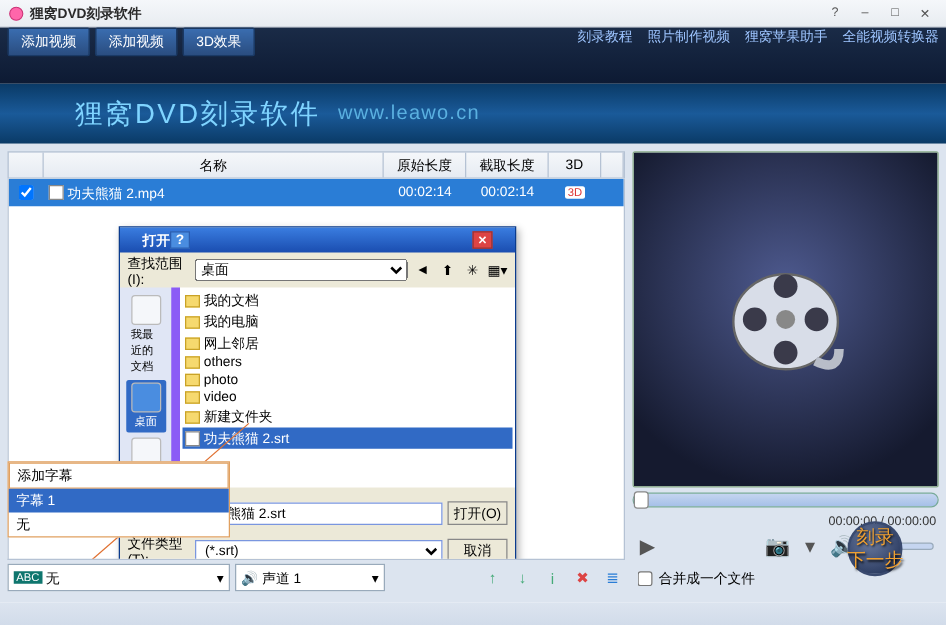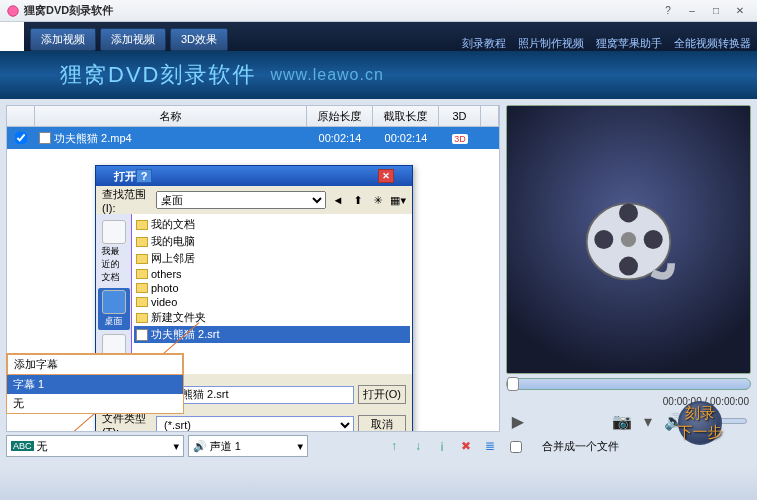--- a/index.html
+++ b/index.html
@@ -6,21 +6,21 @@
 body { width: 757px; height: 500px; background: #fff; overflow: hidden; }
 
 
 .titlebar { height: 22px; background: linear-gradient(#f5f7fa, #e8ecf1); display: flex; align-items: center; padding: 0 6px; border-bottom: 1px solid #c5cdd8; }
 .titlebar .app-icon { width: 14px; height: 14px; margin-right: 4px; }
 .titlebar .title { font-size: 11px; color: #2a2a2a; flex: 1; font-weight: bold; }
 .titlebar .win-btns { display: flex; gap: 2px; }
 .titlebar .win-btns span { width: 22px; height: 16px; display: flex; align-items: center; justify-content: center; cursor: pointer; font-size: 10px; color: #555; }
 
 
-.toolbar { height: 29px; background: linear-gradient(#1a2b47, #0d1a33); display: flex; align-items: flex-end; padding: 0 6px; gap: 4px; margin-left: 24px; }
+.toolbar { height: 45px; background: linear-gradient(#1a2b47, #0d1a33); display: flex; align-items: flex-start; padding: 0 6px; gap: 4px; }
 .toolbar .tbtn { background: linear-gradient(#3a6db0, #2a4d80); color: #fff; font-size: 11px; padding: 3px 10px; border: 1px solid #1a3a66; border-radius: 2px; cursor: pointer; }
 .toolbar .links { margin-left: auto; display: flex; gap: 12px; }
 .toolbar .links span { color: #9ec5ff; font-size: 11px; cursor: pointer; }
 
 
 .banner { height: 48px; background: linear-gradient(#0a3a66, #1a5a99 50%, #0a3a66); display: flex; align-items: center; padding-left: 60px; color: #7fd4ff; font-size: 22px; letter-spacing: 2px; }
 .banner .url { color: #5ab0e0; font-size: 16px; margin-left: 14px; letter-spacing: 1px; }
 
 
 .main { display: flex; height: 367px; padding: 6px; gap: 6px; background: #dce4ef; }
@@ -47,21 +47,21 @@
 
 .open-dlg { position: absolute; left: 88px; top: 38px; width: 318px; background: #ece9d8; border: 1px solid #0a3b8e; box-shadow: 2px 2px 6px rgba(0,0,0,.3); font-size: 11px; }
 .dlg-title { height: 20px; background: linear-gradient(#3a7de0, #1a4db0); color: #fff; display: flex; align-items: center; padding: 0 18px; font-weight: bold; }
 .dlg-title .close { margin-left: auto; width: 16px; height: 14px; background: #d44; color: #fff; display:flex; align-items:center; justify-content:center; font-size:9px; border:1px solid #933;}
 .dlg-title .help { width: 16px; height: 14px; background: #4a8de0; display:flex; align-items:center; justify-content:center; margin-right:2px; border:1px solid #2a5db0;}
 .dlg-top { height: 28px; display: flex; align-items: center; padding: 0 6px; gap: 4px; }
 .dlg-top .lbl { width: 50px; }
 .dlg-top select { flex: 1; font-size: 11px; height:18px; }
 .dlg-top .nav-ico { width: 16px; height: 16px; display:flex; align-items:center; justify-content:center; }
 .dlg-body { display: flex; height: 160px; }
-.dlg-side { width: 36px; background: #e0e6f5; display: flex; flex-direction: column; align-items: center; padding: 4px 12px; gap: 2px; border-right: 1px solid #8b5cf6; overflow:hidden;}
+.dlg-side { width: 48px; background: #e0e6f5; display: flex; flex-direction: column; align-items: center; padding: 4px 12px; gap: 2px; border-right: 7px solid #8b5cf6; overflow:hidden;}
 .side-item { display:flex; flex-direction:column; align-items:center; font-size:9px; padding:2px;}
 .side-item.sel { background:#316ac5; color:#fff; border-radius:2px; padding:2px 4px;}
 .side-ico { width:24px; height:24px; border:1px solid #bbb; background:#f5f7fa; border-radius:3px; margin-bottom:1px;}
 .dlg-files { flex: 1; background: #fff; padding: 2px; position:relative;}
 .dlg-files .fitem { padding: 1px 2px; display:flex; align-items:center; gap:3px;}
 .dlg-files .fitem.sel { background: #316ac5; color: #fff; }
 .folder-ico { width:12px; height:10px; background:#f6d96e; border:1px solid #c9a227; display:inline-block; }
 .file-ico { width:12px; height:12px; background:#fff; border:1px solid #888; display:inline-block;}
 .dlg-bottom { padding: 4px 6px; }
 .dlg-bottom .brow { display:flex; align-items:center; gap:4px; margin:3px 0;}
@@ -99,21 +99,21 @@
 .preview-ctrl { height: 24px; display:flex; align-items:center; gap:10px; padding:0 4px;}
 .pc-btn { width:16px; height:16px; display:flex; align-items:center; justify-content:center; color:#555;}
 .vol-slider { flex:1; height:6px; background:#c5d5f0; border:1px solid #9ab; border-radius:3px; position:relative; max-width:55px;}
 .merge-row { display:flex; align-items:center; gap:6px; font-size:11px; padding:6px 4px;}
 .burn-btn { position:absolute; right:12px; bottom:8px; width:78px; height:58px; display:flex; flex-direction:column; align-items:center; justify-content:center; color:#f0a030; font-size:13px; text-shadow:1px 1px 2px #000;}
 .burn-circle { width:44px; height:44px; border-radius:50%; background: radial-gradient(circle at 40% 35%, #6a7a9f, #1a2a4f); border:2px solid #3a4a6f; position:absolute;}
 
 
 .app-bottom { height:35px; background: linear-gradient(#dce4ef,#c8d4e5); }
 
-label.chk { display:flex; align-items:center; gap:20px;}
+label.chk { display:flex; align-items:center; gap:5px;}
 input[type=checkbox]{ width:12px; height:12px;}
 </style>
 </head>
 <body>
 
 <div class="titlebar">
   <svg class="app-icon" viewBox="0 0 16 16">
       <circle cx="8" cy="8" r="6" fill="#f6a" stroke="#c37"></circle>
     </svg>
   <span class="title">狸窝DVD刻录软件</span>

